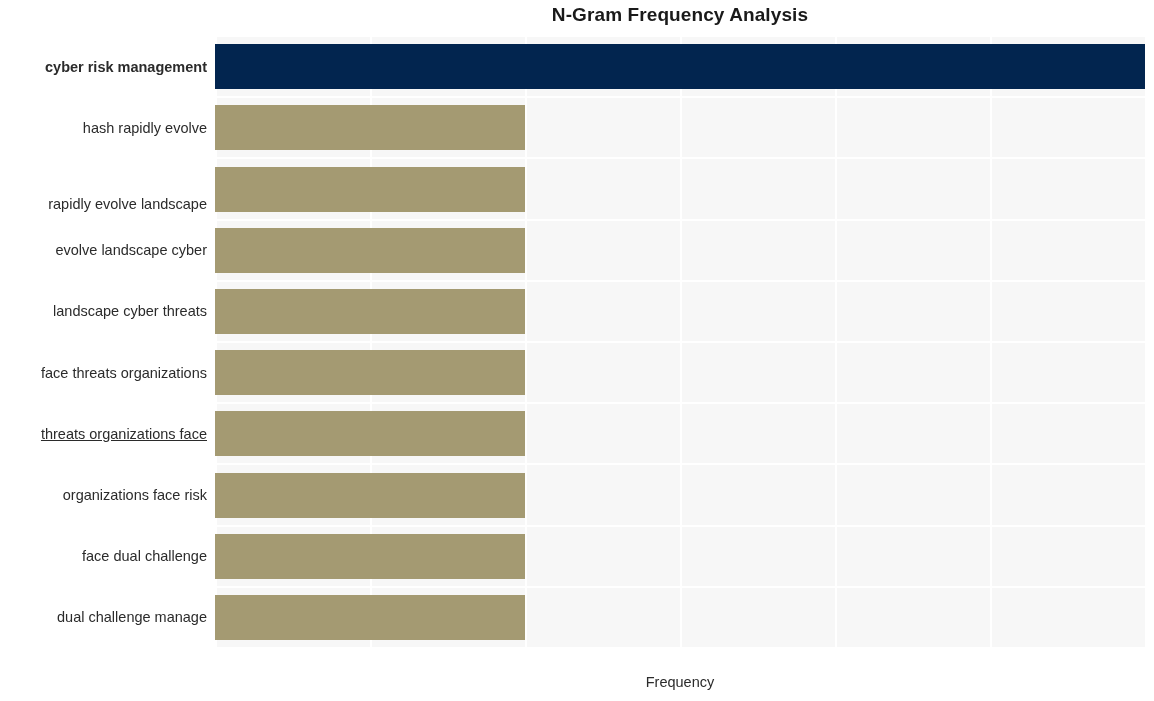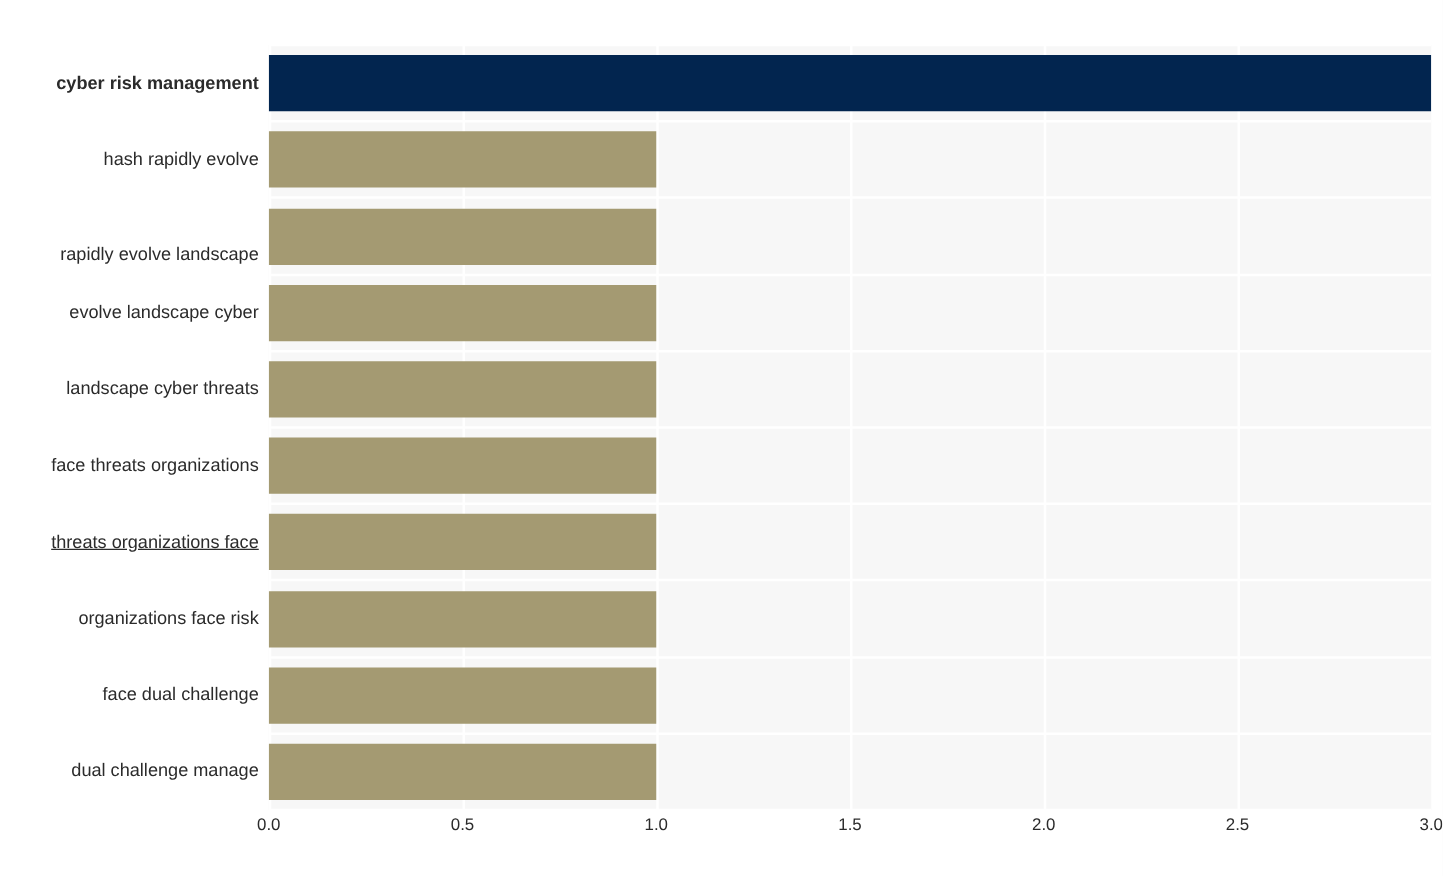--- a/index.html
+++ b/index.html
@@ -116,20 +116,21 @@
     font-size: 14.5px;
     color: #2b2b2b;
     white-space: nowrap;
   }
 </style>
 </head>
 <body>
 
 <div id="figure">
 
+  <div id="chart-title">N-Gram Frequency Analysis</div>
 
   <div id="y-axis-labels">
       <div class="ylabel" style="top: 23.6px; font-weight: bold;">cyber risk management</div>
       <div class="ylabel" style="top: 84.8px;">hash rapidly evolve</div>
       <div class="ylabel" style="top: 146px; margin-top: 15px;">rapidly evolve landscape</div>
       <div class="ylabel" style="top: 207.2px;">evolve landscape cyber</div>
       <div class="ylabel" style="top: 268.4px;">landscape cyber threats</div>
       <div class="ylabel" style="top: 329.6px;">face threats organizations</div>
       <div class="ylabel" style="top: 390.8px; text-decoration: underline;">threats organizations face</div>
       <div class="ylabel" style="top: 452px;">organizations face risk</div>
@@ -166,24 +167,16 @@
         <div class="bar" title="evolve landscape cyber: 1" style="width: 310px; top: 191.7px; background: rgb(164, 154, 114);"></div>
         <div class="bar" title="landscape cyber threats: 1" style="width: 310px; top: 252.9px; background: rgb(164, 154, 114);"></div>
         <div class="bar" title="cyber threats organizations: 1" style="width: 310px; top: 314.1px; background: rgb(164, 154, 114);"></div>
         <div class="bar" title="threats organizations face: 1" style="width: 310px; top: 375.3px; background: rgb(164, 154, 114);"></div>
         <div class="bar" title="organizations face dual: 1" style="width: 310px; top: 436.5px; background: rgb(164, 154, 114);"></div>
         <div class="bar" title="face dual challenge: 1" style="width: 310px; top: 497.7px; background: rgb(164, 154, 114);"></div>
         <div class="bar" title="dual challenge manage: 1" style="width: 310px; top: 558.9px; background: rgb(164, 154, 114);"></div>
       </div>
   </div>
 
-  <div id="x-axis-ticks">
-      <div class="xtick" style="left: 0px;">0.0</div>
-      <div class="xtick" style="left: 155px;">0.5</div>
-      <div class="xtick" style="left: 310px;">1.0</div>
-      <div class="xtick" style="left: 465px;">1.5</div>
-      <div class="xtick" style="left: 620px;">2.0</div>
-      <div class="xtick" style="left: 775px;">2.5</div>
-      <div class="xtick" style="left: 930px;">3.0</div>
-    </div>
 
+  <div id="x-axis-title">Frequency</div>
 
 </div>
 
 </body></html>

